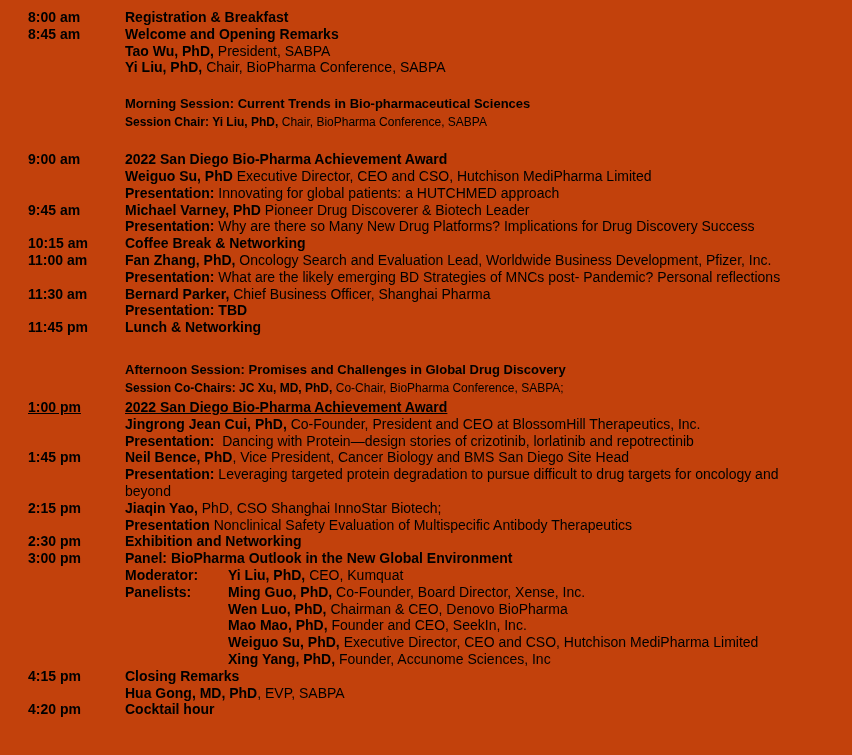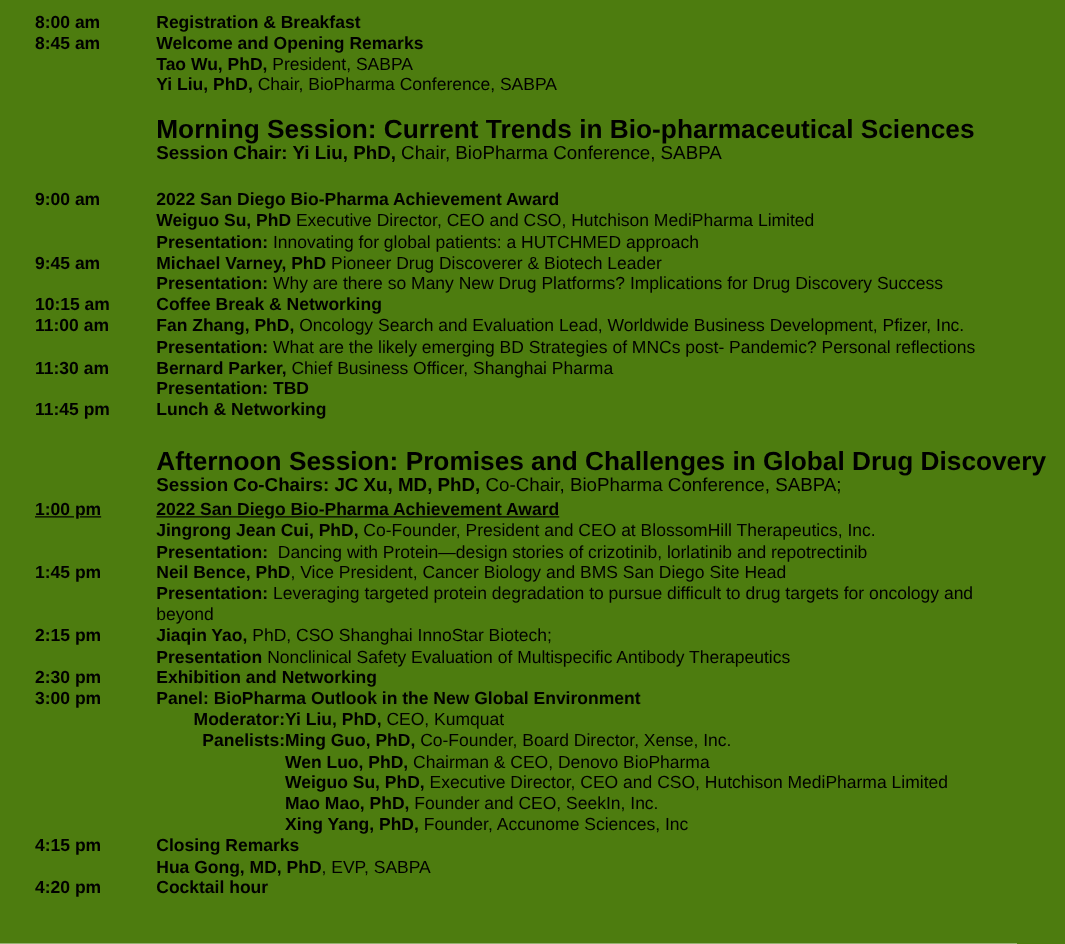--- a/index.html
+++ b/index.html
@@ -2,48 +2,48 @@
 <html><head>
 <meta charset="utf-8">
 <style>
   html, body { margin: 0; padding: 0; background: #ffffff; }
   .page {
     position: relative;
     width: 852px;
     height: 755px;
     box-sizing: border-box;
     padding: 9px 0 0 28px;
-    background: #4d7c0f;
+    background: #c2410c;
     color: #000000;
     font-family: "Liberation Sans", "DejaVu Sans", sans-serif;
     font-size: 14px;
     line-height: 16.8px;
     overflow: hidden;
   }
   .row { display: flex; }
   .time {
     flex: 0 0 97px;
     font-weight: bold;
     white-space: nowrap;
   }
   .content {
     width: 727px;
     white-space: pre-wrap;
   }
   .content.header {
-    font-size: 21px;
+    font-size: 13px;
     font-weight: bold;
     line-height: 19px;
   }
   .content.subheader {
-    font-size: 15px;
+    font-size: 12px;
     line-height: 19px;
   }
   .content.panel { display: flex; white-space: normal; }
-  .plabel { flex: 0 0 103px; font-weight: bold; text-align: right; }
+  .plabel { flex: 0 0 103px; font-weight: bold; }
   .ptext { flex: 1; white-space: pre-wrap; }
   .seg-b { font-weight: bold; }
   .seg-r { font-weight: normal; text-align: right; }
   .mt-a { margin-top: 18px; }  
   .mt-b { margin-top: 19px; }  
   .mt-c { margin-top: 24px; align-items: flex-end; }  
   .mt-d { margin-top: 1px; text-decoration: underline; }  
 </style>
 </head>
 <body>
@@ -184,28 +184,28 @@
         <div class="time"></div>
         <div class="content panel">
           <div class="plabel"></div>
           <div class="ptext"><span class="seg-b">Wen Luo, PhD,</span><span class="seg-r"> Chairman &amp; CEO, Denovo BioPharma</span></div>
         </div>
       </div>
       <div class="row">
         <div class="time"></div>
         <div class="content panel">
           <div class="plabel"></div>
+          <div class="ptext"><span class="seg-b">Mao Mao, PhD,</span><span class="seg-r"> Founder and CEO, SeekIn, Inc.</span></div>
+        </div>
+      </div>
+      <div class="row">
+        <div class="time"></div>
+        <div class="content panel">
+          <div class="plabel"></div>
           <div class="ptext"><span class="seg-b">Weiguo Su, PhD,</span><span class="seg-r"> Executive Director, CEO and CSO, Hutchison MediPharma Limited</span></div>
-        </div>
-      </div>
-      <div class="row">
-        <div class="time"></div>
-        <div class="content panel">
-          <div class="plabel"></div>
-          <div class="ptext"><span class="seg-b">Mao Mao, PhD,</span><span class="seg-r"> Founder and CEO, SeekIn, Inc.</span></div>
         </div>
       </div>
       <div class="row">
         <div class="time"></div>
         <div class="content panel">
           <div class="plabel"></div>
           <div class="ptext"><span class="seg-b">Xing Yang, PhD,</span><span class="seg-r"> Founder, Accunome Sciences, Inc</span></div>
         </div>
       </div>
       <div class="row">

